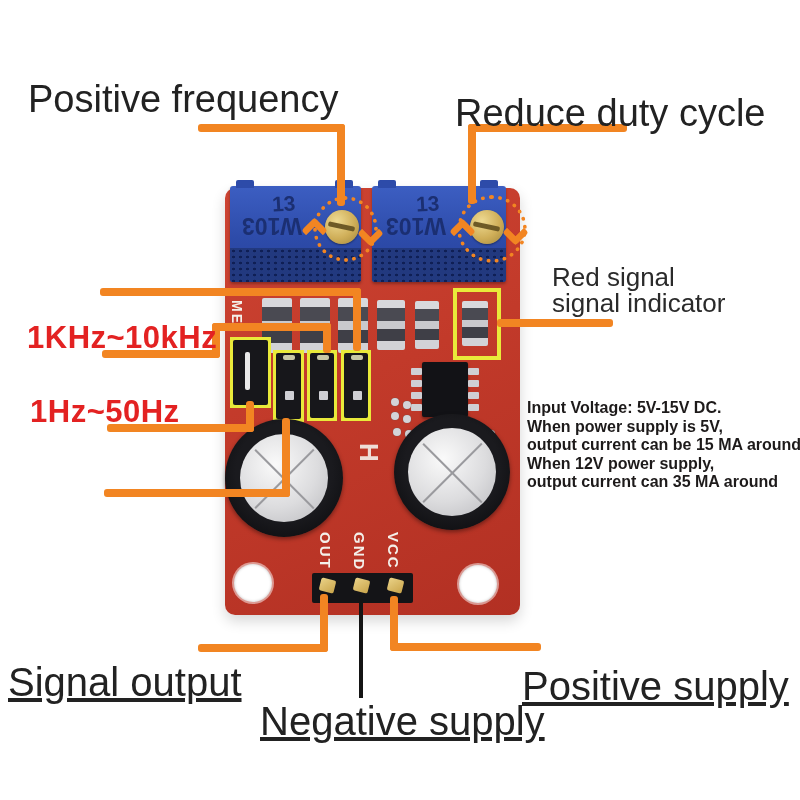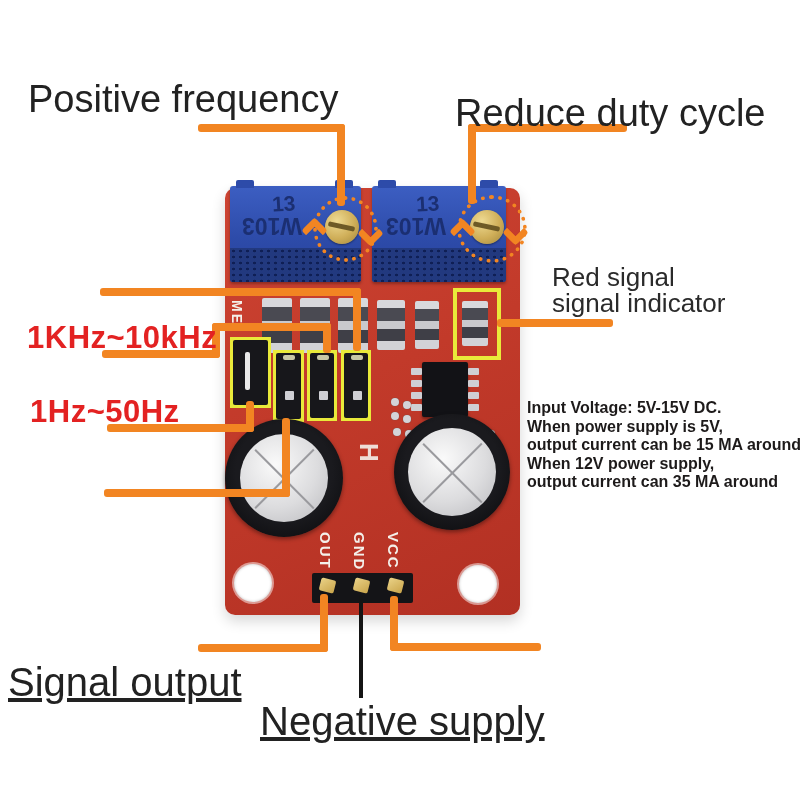--- a/index.html
+++ b/index.html
@@ -209,14 +209,15 @@
   <div class="specs" style="left:527px;top:399px;">
     <div>Input Voltage: 5V-15V DC.</div>
     <div>When power supply is 5V,</div>
     <div>output current can be 15 MA around;</div>
     <div>When 12V power supply,</div>
     <div>output current can 35 MA around</div>
   </div>
 
   <div class="bottomtext" style="left:8px;top:660px;">Signal output</div>
   <div class="bottomtext" style="left:260px;top:699px;">Negative supply</div>
+  <div class="bottomtext" style="left:522px;top:664px;">Positive supply</div>
 
 </div>
 
 </body></html>

